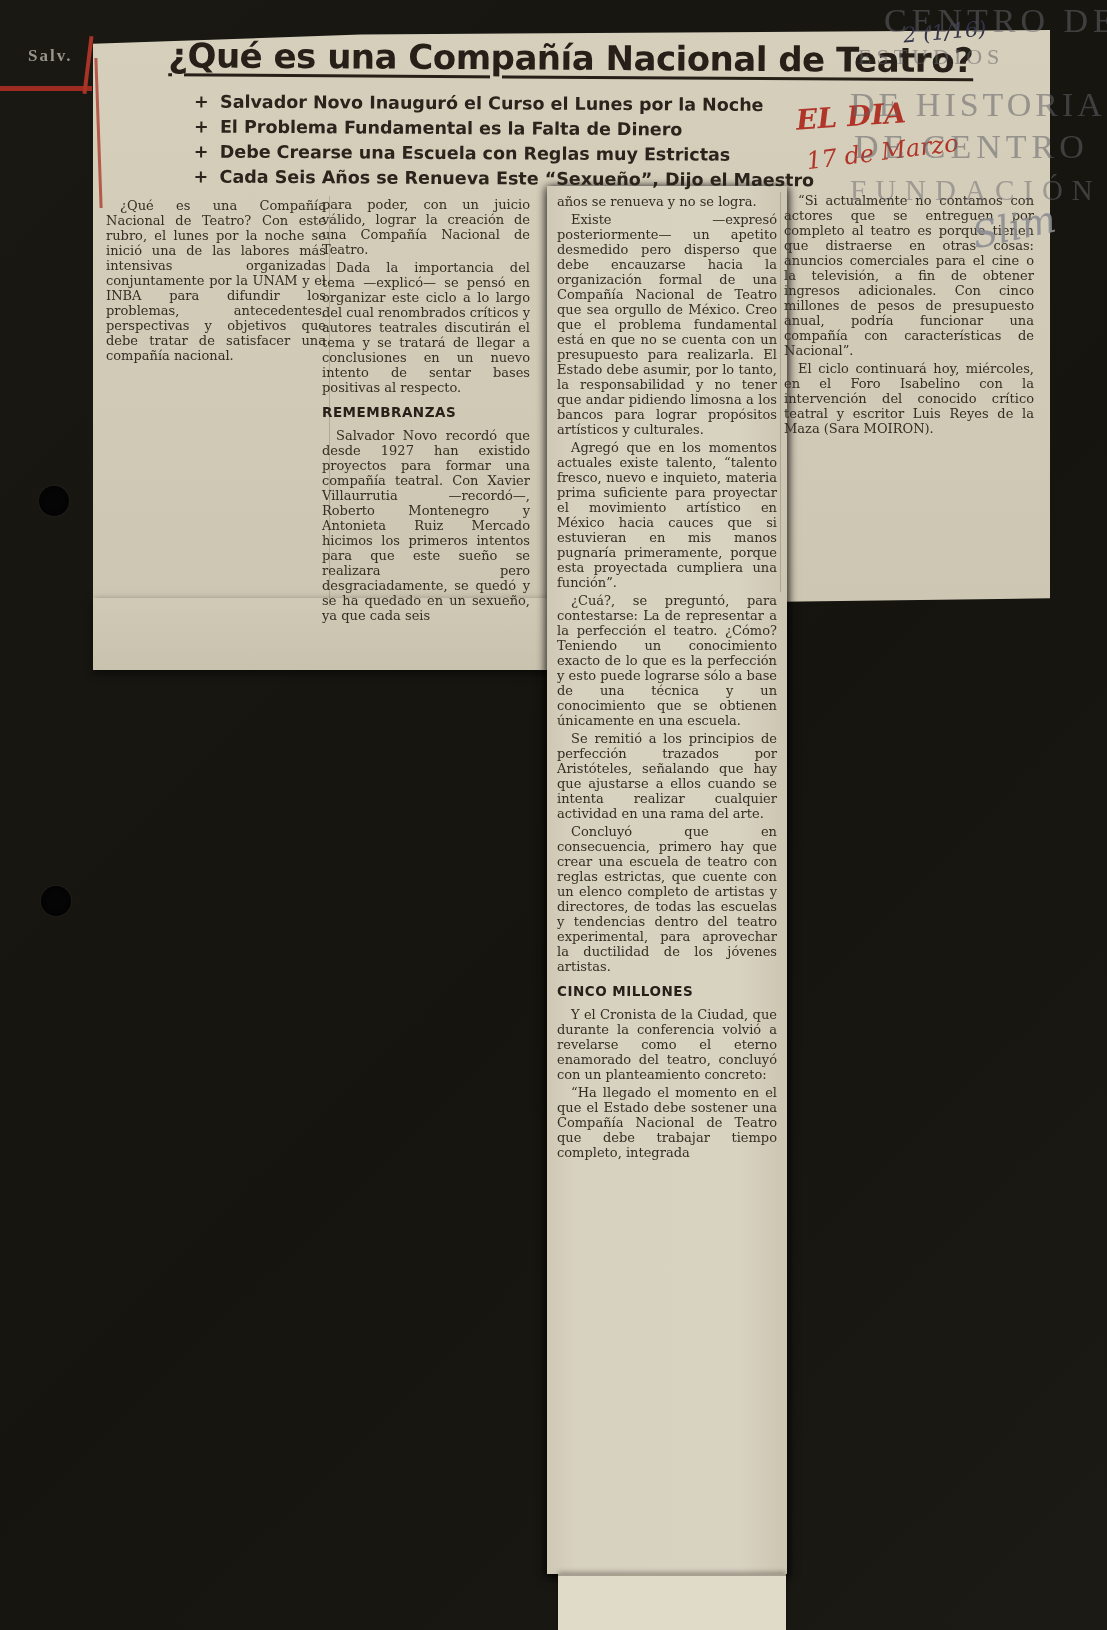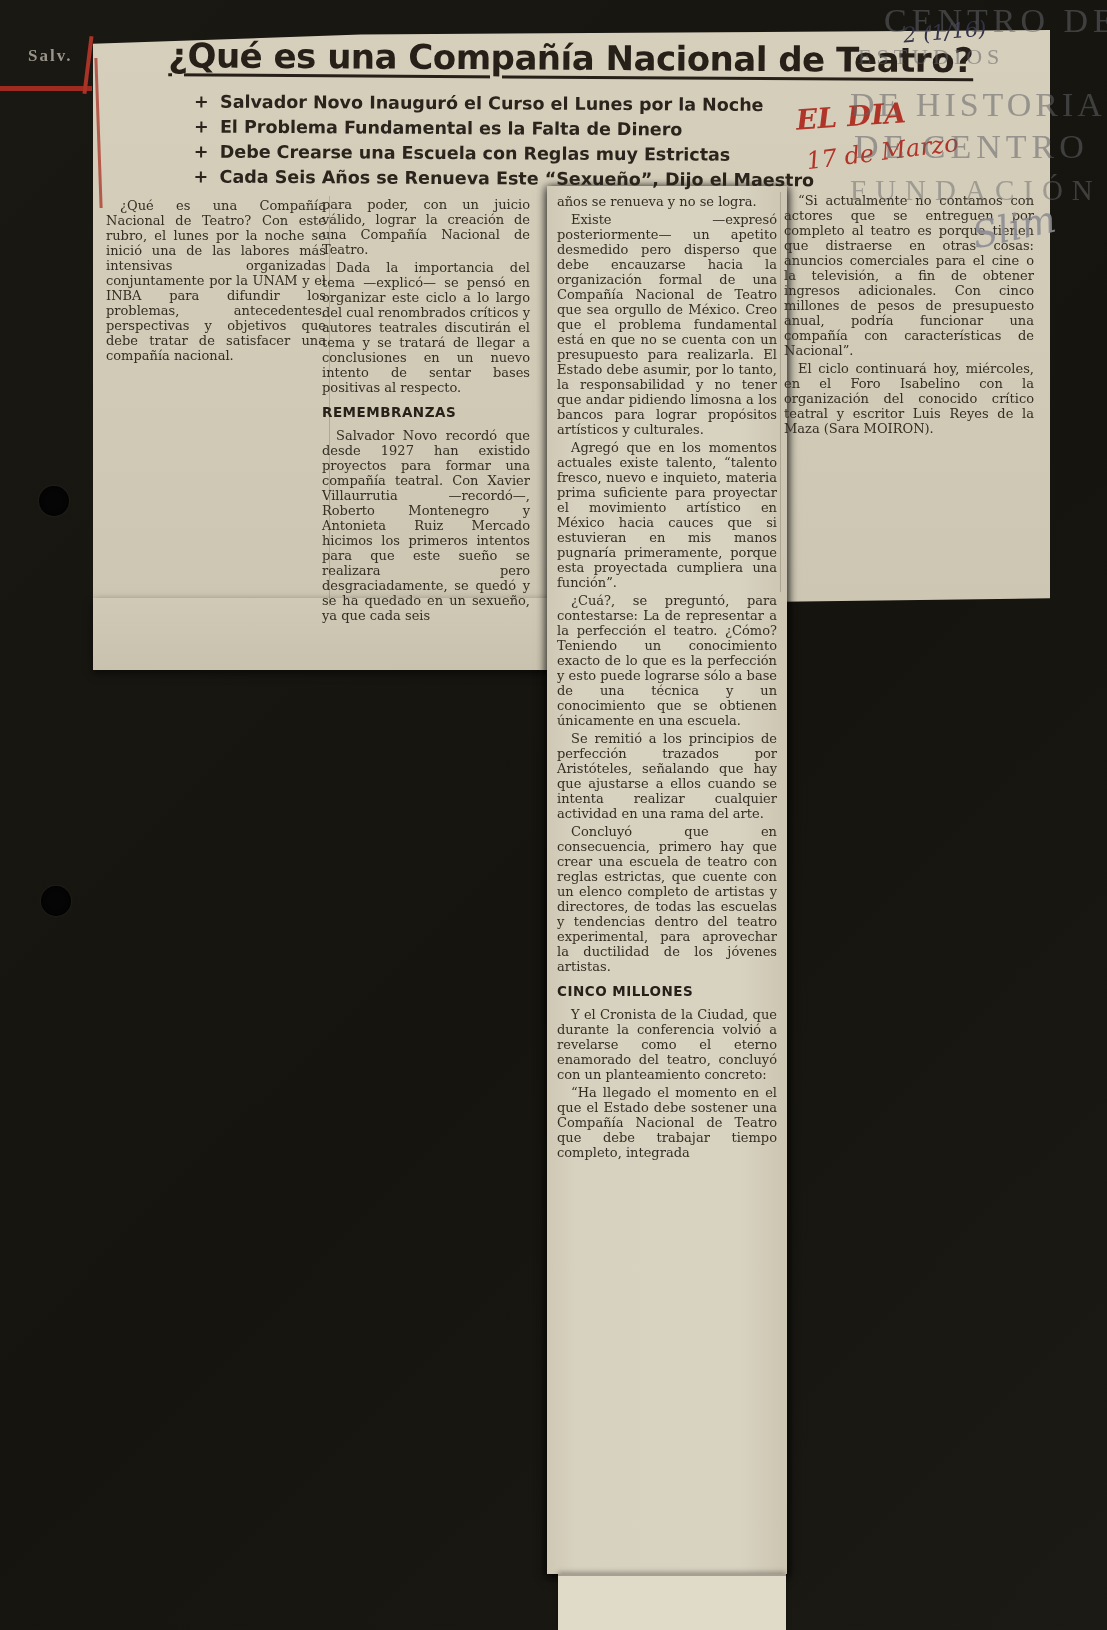--- a/index.html
+++ b/index.html
@@ -147,21 +147,21 @@
     <p>¿Cuá?, se preguntó, para contestarse: La de representar a la perfección el teatro. ¿Cómo? Teniendo un conocimiento exacto de lo que es la perfección y esto puede lograrse sólo a base de una técnica y un conocimiento que se obtienen únicamente en una escuela.</p>
     <p>Se remitió a los principios de perfección trazados por Aristóteles, señalando que hay que ajustarse a ellos cuando se intenta realizar cualquier actividad en una rama del arte.</p>
     <p>Concluyó que en consecuencia, primero hay que crear una escuela de teatro con reglas estrictas, que cuente con un elenco completo de artistas y directores, de todas las escuelas y tendencias dentro del teatro experimental, para aprovechar la ductilidad de los jóvenes artistas.</p>
     <p class="subhead">CINCO MILLONES</p>
     <p>Y el Cronista de la Ciudad, que durante la conferencia volvió a revelarse como el eterno enamorado del teatro, concluyó con un planteamiento concreto:</p>
     <p>“Ha llegado el momento en el que el Estado debe sostener una Compañía Nacional de Teatro que debe trabajar tiempo completo, integrada</p>
   </div>
 
   <div class="col col4">
     <p>“Si actualmente no contamos con actores que se entreguen por completo al teatro es porque tienen que distraerse en otras cosas: anuncios comerciales para el cine o la televisión, a fin de obtener ingresos adicionales. Con cinco millones de pesos de presupuesto anual, podría funcionar una compañía con características de Nacional”.</p>
-    <p>El ciclo continuará hoy, miércoles, en el Foro Isabelino con la organización del conocido crítico teatral y escritor Luis Reyes de la Maza (Sara MOIRON).</p>
+    <p>El ciclo continuará hoy, miércoles, en el Foro Isabelino con la intervención del conocido crítico teatral y escritor Luis Reyes de la Maza (Sara MOIRON).</p>
   </div>
 
   <div class="watermark wm1">CENTRO DE</div>
   <div class="watermark wm2">ESTUDIOS</div>
   <div class="watermark wm3">DE HISTORIA</div>
   <div class="watermark wm4">DE CENTRO</div>
   <div class="watermark wm5">FUNDACIÓN</div>
 
   <div class="hand pagemark">2 (1/16)</div>
   <div class="hand pub">EL DIA</div>

